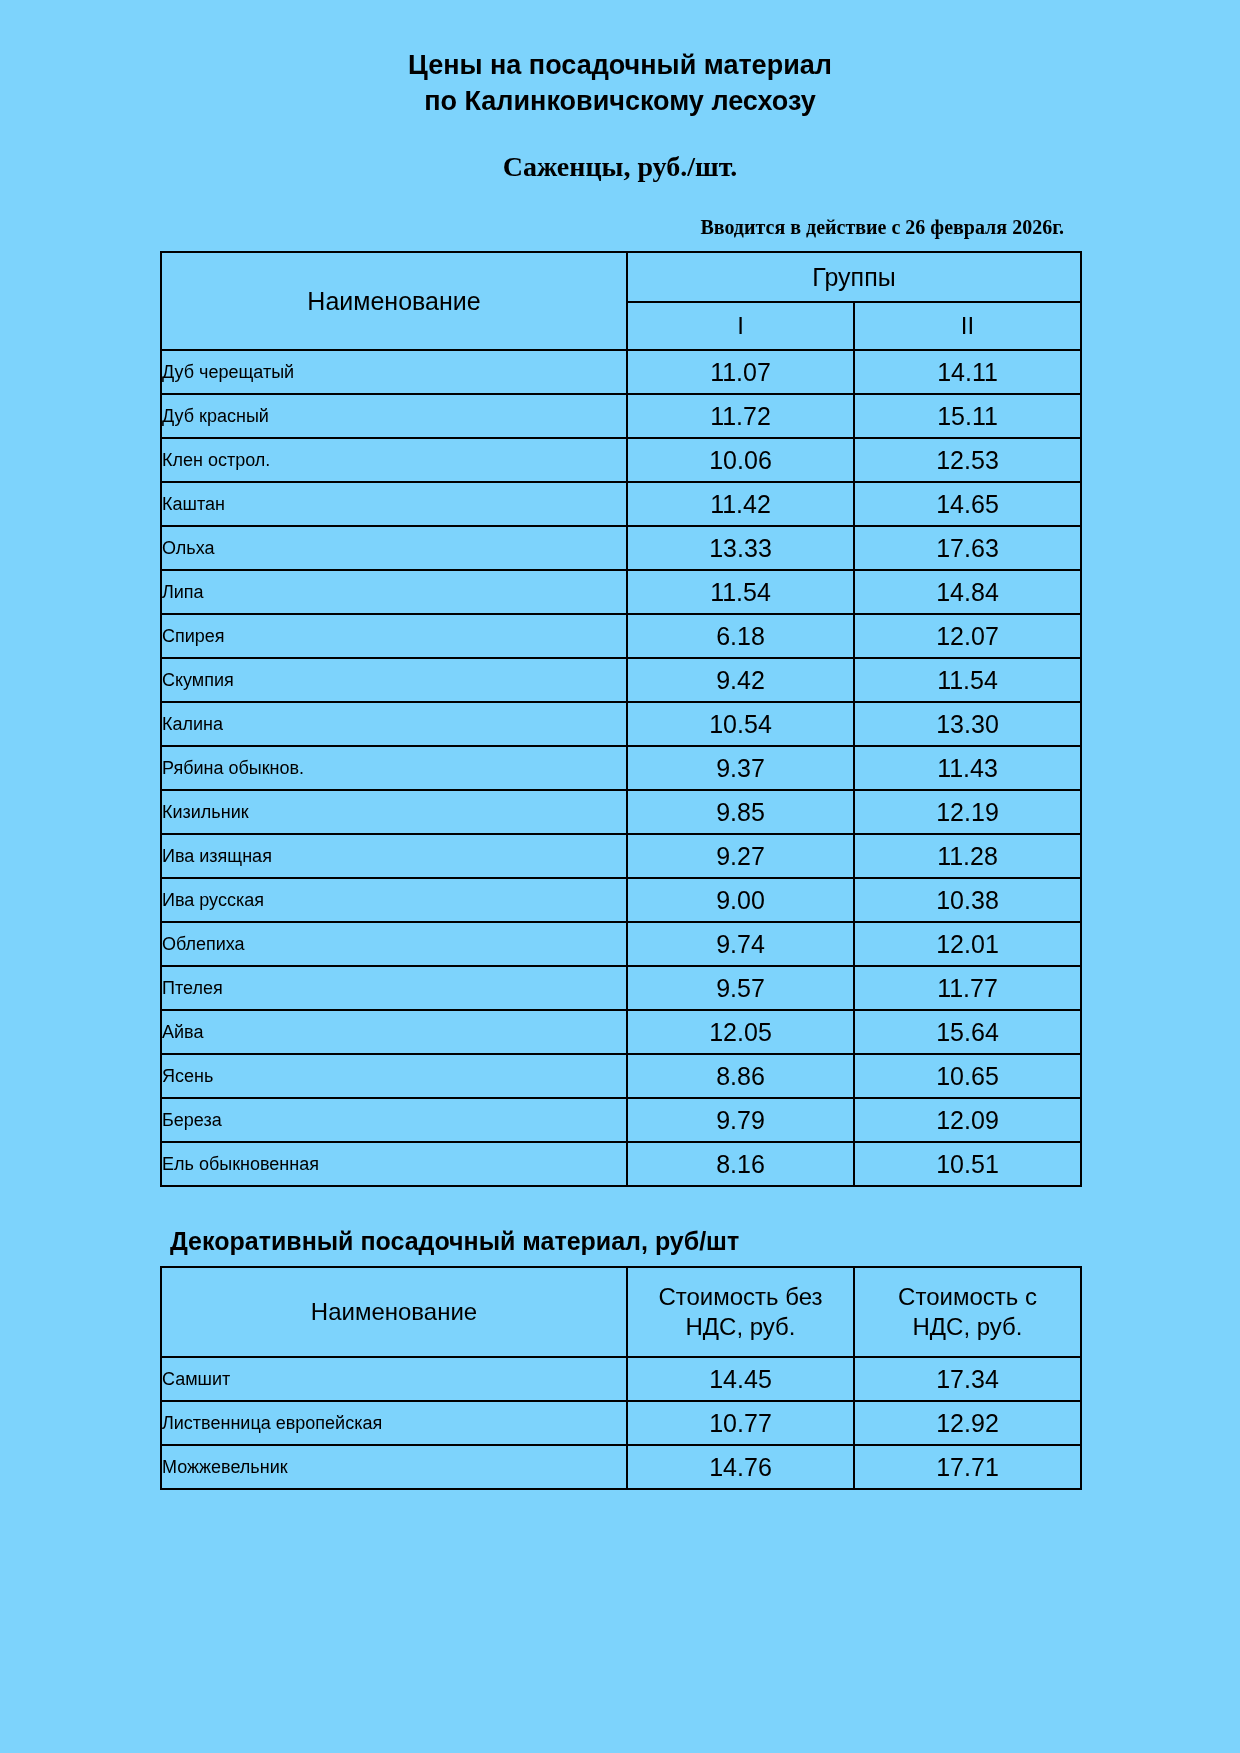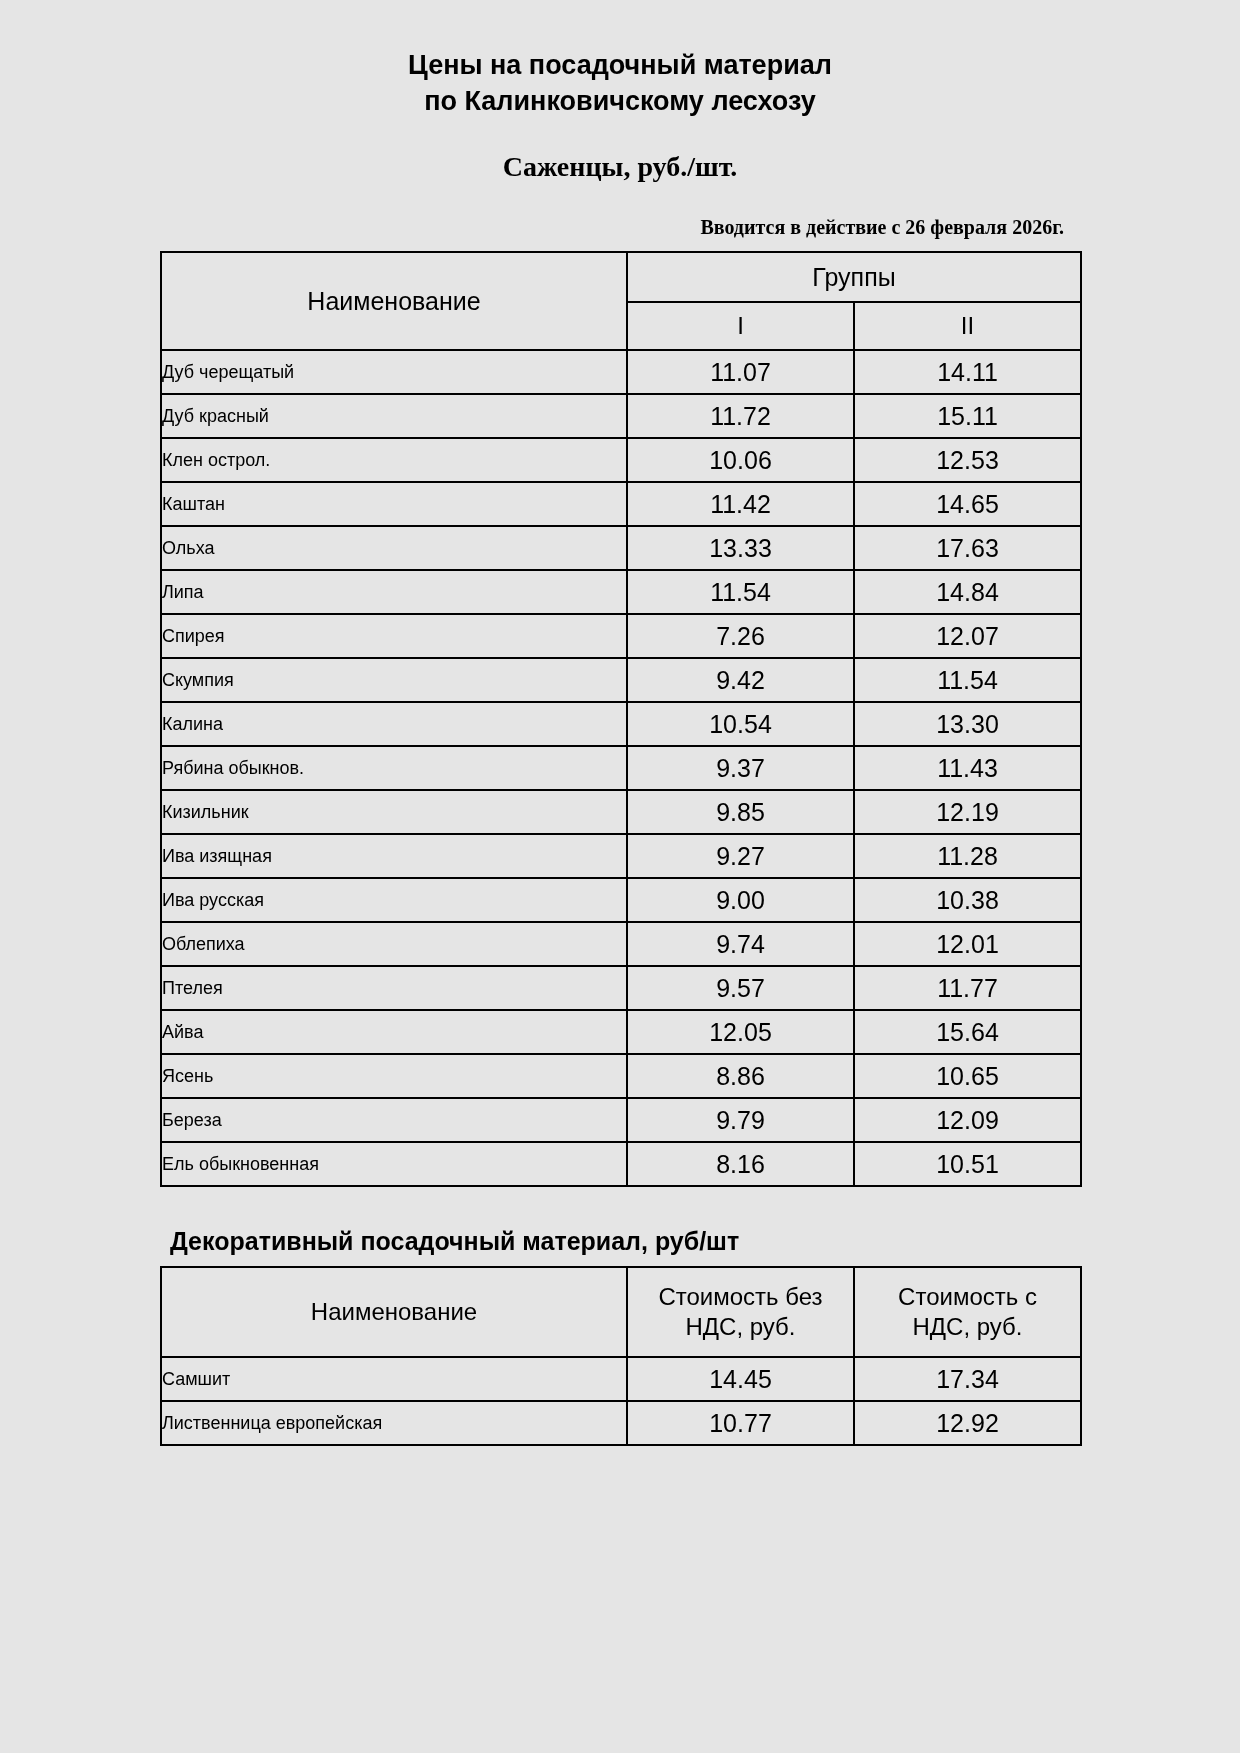--- a/index.html
+++ b/index.html
@@ -15,21 +15,21 @@
     color: #000000;
     -webkit-font-smoothing: none;
   }
 
   .page {
     position: relative;
     width: 1240px;
     height: 1753px;
     box-sizing: border-box;
     padding: 0;
-    background: #e5e5e5;
+    background: #7dd3fc;
   }
 
   
   .doc-title {
     text-align: center;
     font-size: 27px;
     font-weight: bold;
     line-height: 1.32;
     margin: 0;
     padding-top: 48px;
@@ -211,21 +211,21 @@
             <td class="val-cell">13.33</td>
             <td class="val-cell">17.63</td>
           </tr>
           <tr>
             <td class="name-cell">Липа</td>
             <td class="val-cell">11.54</td>
             <td class="val-cell">14.84</td>
           </tr>
           <tr>
             <td class="name-cell">Спирея</td>
-            <td class="val-cell">7.26</td>
+            <td class="val-cell">6.18</td>
             <td class="val-cell">12.07</td>
           </tr>
           <tr>
             <td class="name-cell">Скумпия</td>
             <td class="val-cell">9.42</td>
             <td class="val-cell">11.54</td>
           </tr>
           <tr>
             <td class="name-cell">Калина</td>
             <td class="val-cell">10.54</td>
@@ -311,17 +311,22 @@
           <tr>
             <td class="name-cell">Самшит</td>
             <td class="val-cell">14.45</td>
             <td class="val-cell">17.34</td>
           </tr>
           <tr>
             <td class="name-cell">Лиственница европейская</td>
             <td class="val-cell">10.77</td>
             <td class="val-cell">12.92</td>
           </tr>
+          <tr>
+            <td class="name-cell">Можжевельник</td>
+            <td class="val-cell">14.76</td>
+            <td class="val-cell">17.71</td>
+          </tr>
         </tbody>
     </table>
   </div>
 
 </div>
 
 </body></html>

